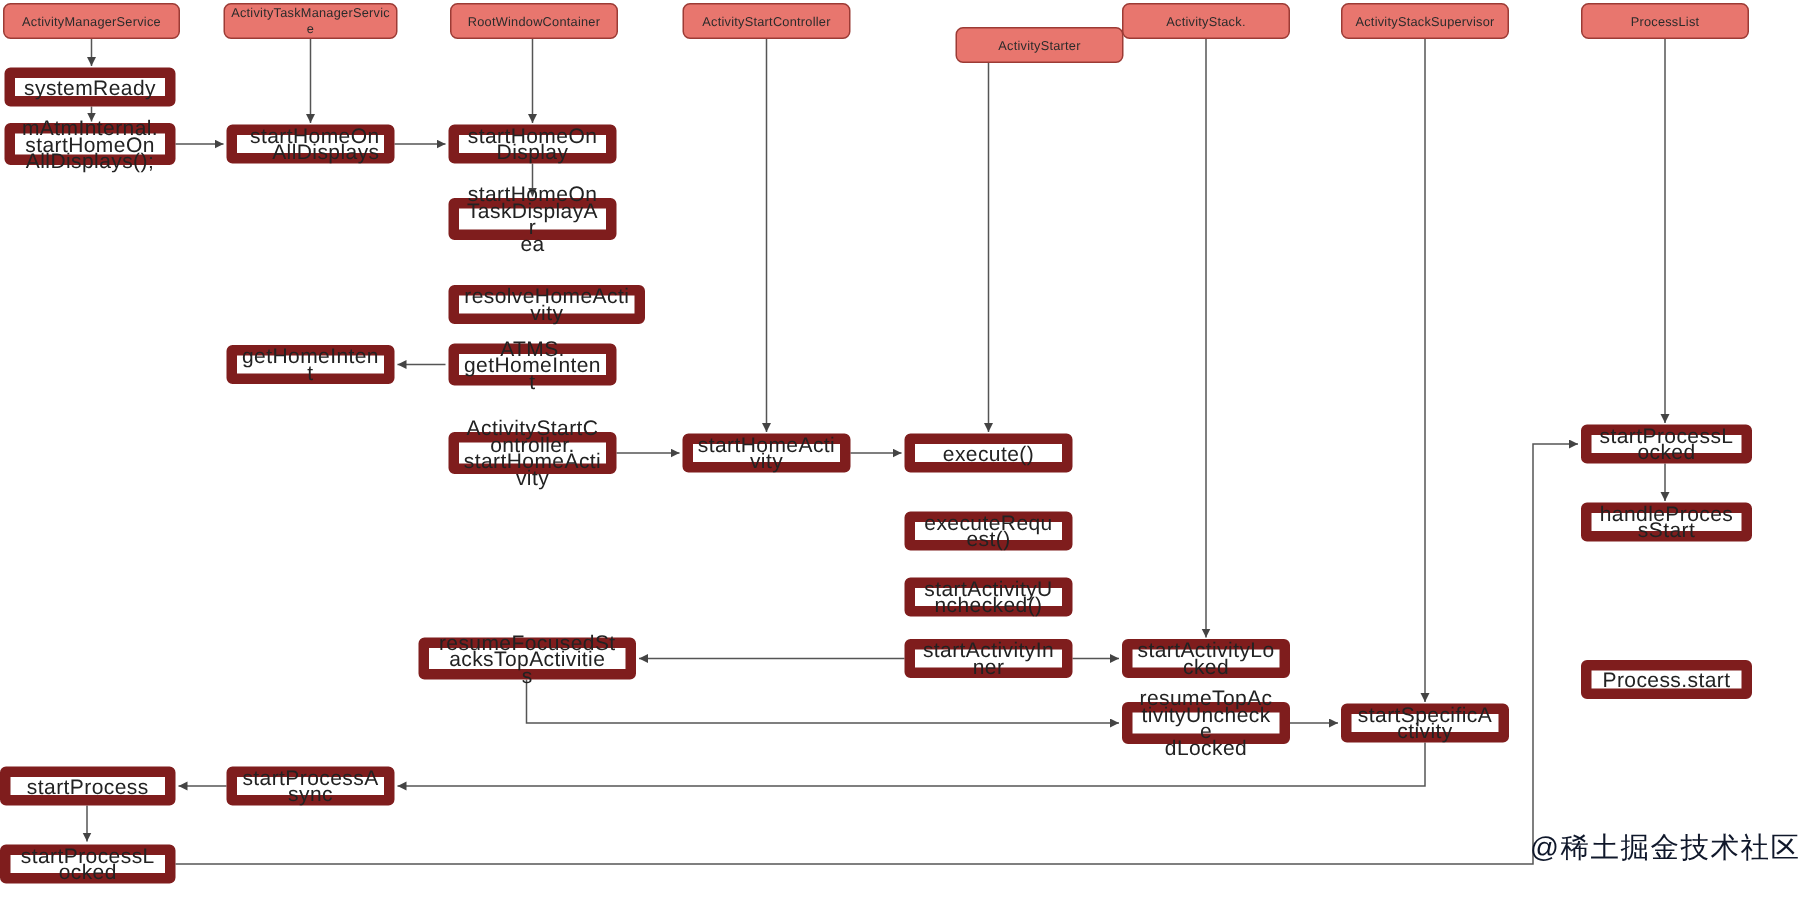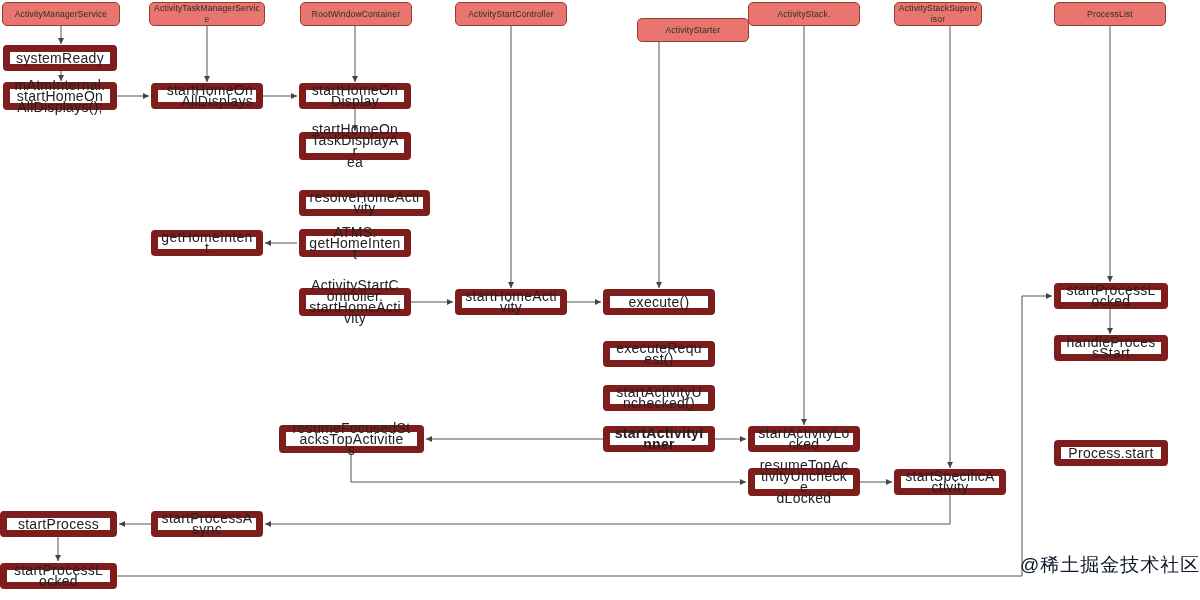--- a/index.html
+++ b/index.html
@@ -137,21 +137,21 @@
   </div>
   <div class="node actor" style="left:455px;top:2px;width:112px;height:24px;">
     <span class="label">ActivityStartController</span>
   </div>
   <div class="node actor" style="left:603px;top:18px;width:112px;height:24px;margin-left:34px;">
     <span class="label">ActivityStarter</span>
   </div>
   <div class="node actor" style="left:748px;top:2px;width:112px;height:24px;">
     <span class="label">ActivityStack.</span>
   </div>
-  <div class="node actor" style="left:894px;top:2px;width:88px;height:24px;">
+  <div class="node actor" style="left:894px;top:2px;width:112px;height:24px;">
     <span class="label">ActivityStackSupervisor</span>
   </div>
   <div class="node actor" style="left:1054px;top:2px;width:112px;height:24px;">
     <span class="label">ProcessList</span>
   </div>
 
   <div class="node" style="left:3px;top:45px;width:114px;height:26px;">
     <span class="label">systemReady</span>
   </div>
   <div class="node" style="left:3px;top:82px;width:114px;height:28px;">
@@ -186,21 +186,21 @@
   </div>
   <div class="node" style="left:603px;top:341px;width:112px;height:26px;">
     <span class="label">executeRequest()</span>
   </div>
   <div class="node" style="left:603px;top:385px;width:112px;height:26px;">
     <span class="label">startActivityUnchecked()</span>
   </div>
   <div class="node" style="left:279px;top:425px;width:145px;height:28px;">
     <span class="label">resumeFocusedStacksTopActivitie<br>s</span>
   </div>
-  <div class="node" style="left:603px;top:426px;width:112px;height:26px;font-weight:bold;">
+  <div class="node" style="left:603px;top:426px;width:112px;height:26px;">
     <span class="label">startActivityInner</span>
   </div>
   <div class="node" style="left:748px;top:426px;width:112px;height:26px;">
     <span class="label">startActivityLocked</span>
   </div>
   <div class="node" style="left:748px;top:468px;width:112px;height:28px;">
     <span class="label">resumeTopActivityUnchecke<br>dLocked</span>
   </div>
   <div class="node" style="left:894px;top:469px;width:112px;height:26px;">
     <span class="label">startSpecificActivity</span>

